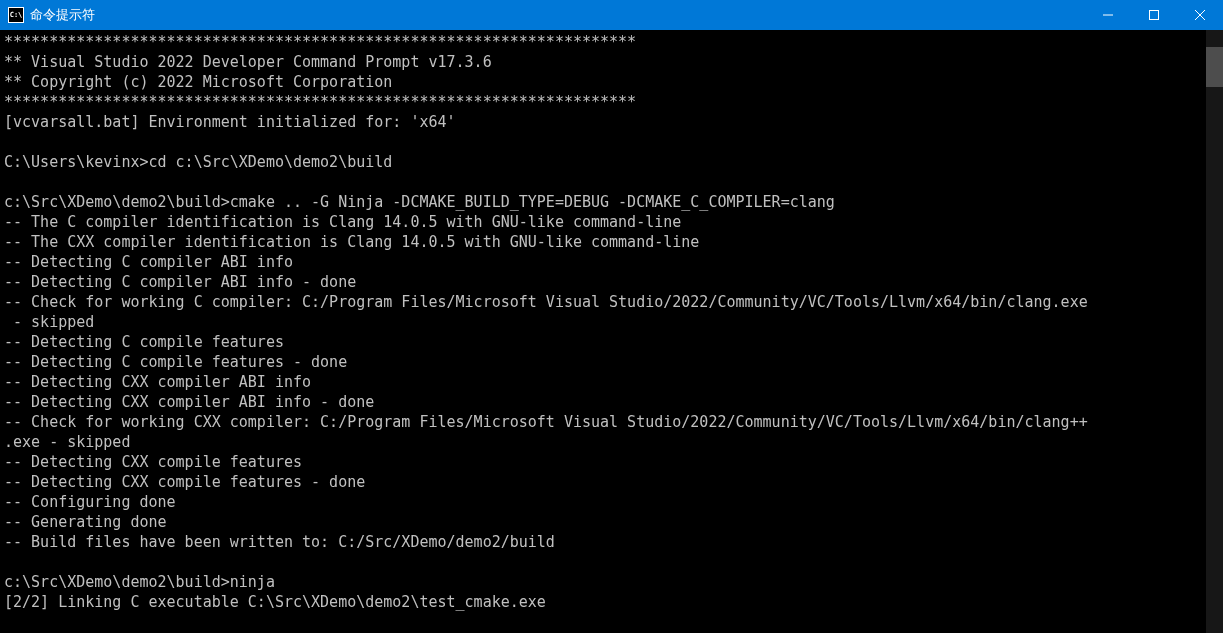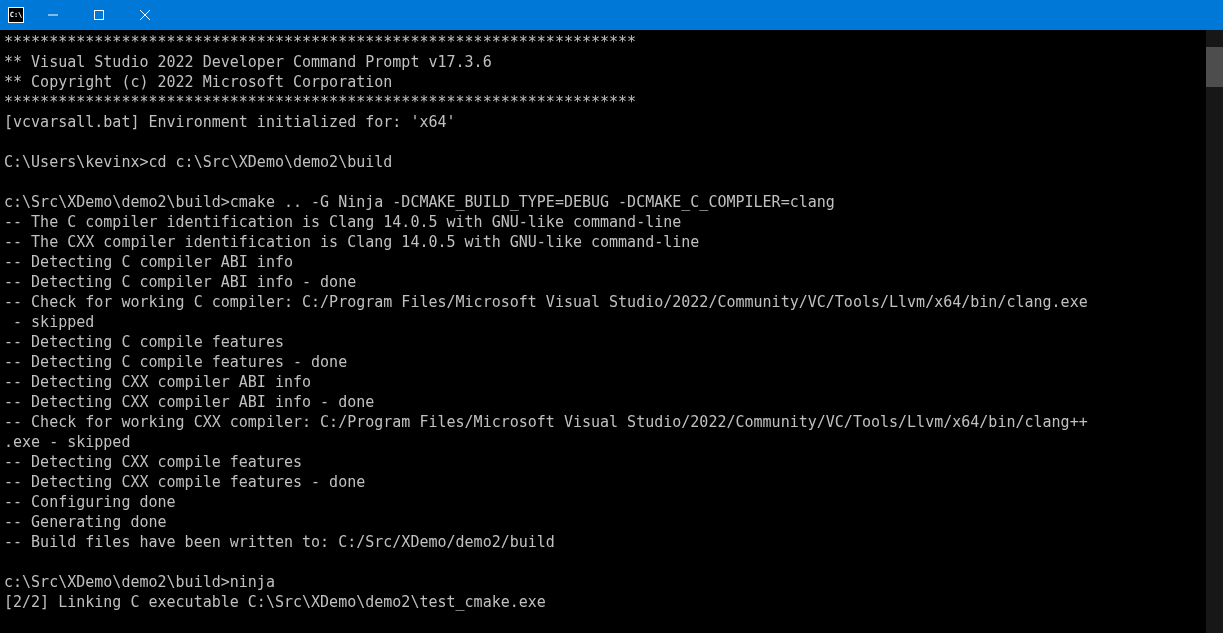--- a/index.html
+++ b/index.html
@@ -91,20 +91,21 @@
       display: block;
     }
   </style>
 </head>
 <body>
 
 <div class="titlebar">
   <div class="titlebar-icon">
     <span>C:\</span>
   </div>
+  <div class="titlebar-title">命令提示符</div>
   <div class="titlebar-controls">
     <div class="titlebar-btn">
       <svg viewBox="0 0 10 10">
           <line x1="0" y1="5" x2="10" y2="5" stroke="#fff" stroke-width="1"></line>
         </svg>
     </div>
     <div class="titlebar-btn">
       <svg viewBox="0 0 10 10">
           <rect x="0.5" y="0.5" width="9" height="9" fill="none" stroke="#fff" stroke-width="1"></rect>
         </svg>

